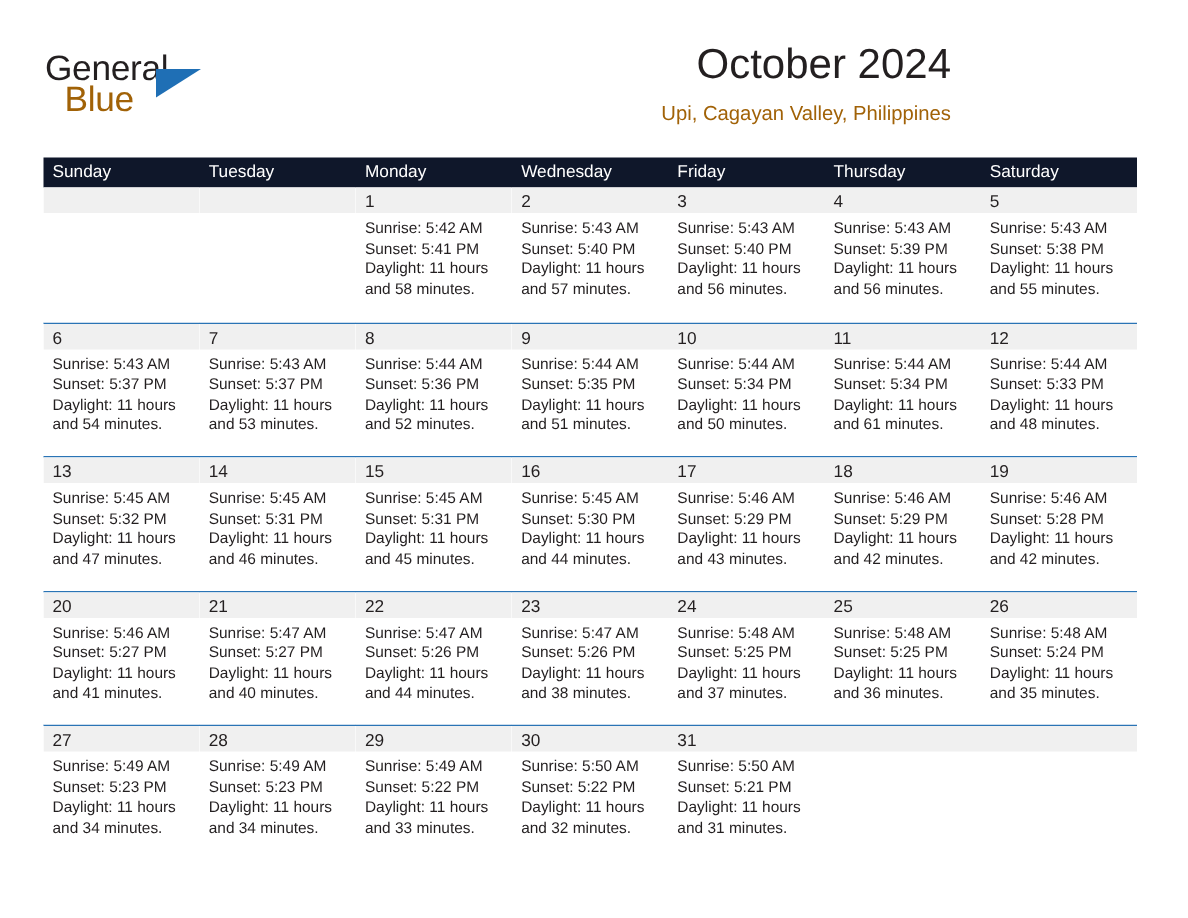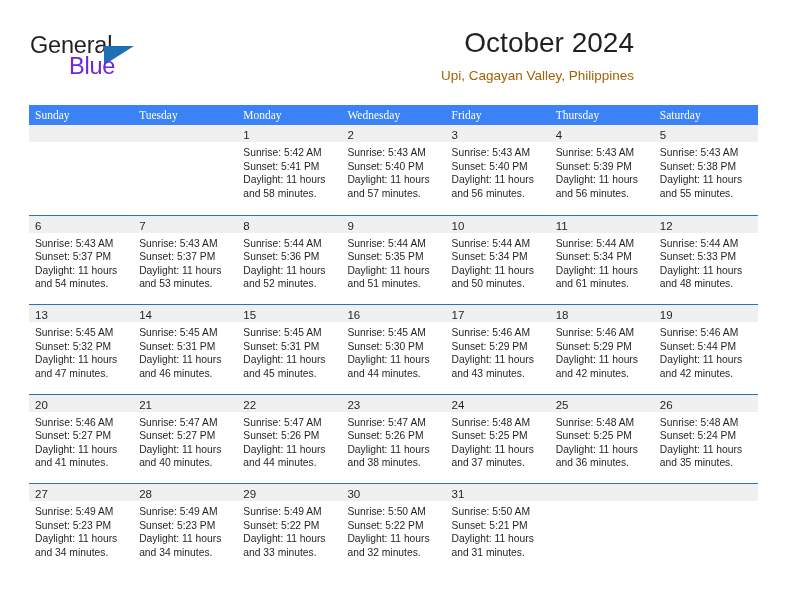--- a/index.html
+++ b/index.html
@@ -41,25 +41,25 @@
     left: 1px;
     top: 0px;
     font-size: 23.5px;
     letter-spacing: -0.2px;
     color: #231f20;
     line-height: 26px;
     font-family: "Liberation Sans", sans-serif;
   }
   .logo-blue {
     position: absolute;
-    left: 40px;
+    left: 14px;
     top: 21px;
     font-size: 23.5px;
     letter-spacing: -0.2px;
-    color: #6d28d9;
+    color: #a16207;
     line-height: 26px;
     font-family: "Liberation Sans", sans-serif;
   }
   .logo-triangle {
     position: absolute;
     left: 75px;
     top: 14px;
     width: 0;
     height: 0;
     border-left: 30px solid #1f6fb5;
@@ -88,23 +88,22 @@
 
   
   .calendar {
     position: absolute;
     left: 29px;
     top: 105px;
     width: 729px;
   }
   .dow-row {
     display: flex;
-    background: #3b82f6;
+    background: #0f172a;
     height: 20px;
-    font-family: Liberation Serif, serif;
   }
   .dow {
     flex: 1 1 0;
     color: #ffffff;
     font-size: 11.5px;
     line-height: 20px;
     padding-left: 6px;
     box-sizing: border-box;
     white-space: nowrap;
   }
@@ -349,21 +348,21 @@
               <div class="cell-line">Sunrise: 5:46 AM</div>
               <div class="cell-line">Sunset: 5:29 PM</div>
               <div class="cell-line">Daylight: 11 hours</div>
               <div class="cell-line">and 42 minutes.</div>
             </div>
           </div>
           <div class="cell">
             <div class="daynum-band"><span class="daynum">19</span></div>
             <div class="cell-body">
               <div class="cell-line">Sunrise: 5:46 AM</div>
-              <div class="cell-line">Sunset: 5:44 PM</div>
+              <div class="cell-line">Sunset: 5:28 PM</div>
               <div class="cell-line">Daylight: 11 hours</div>
               <div class="cell-line">and 42 minutes.</div>
             </div>
           </div>
         </div>
         <div class="week">
           <div class="cell">
             <div class="daynum-band"><span class="daynum">20</span></div>
             <div class="cell-body">
               <div class="cell-line">Sunrise: 5:46 AM</div>

